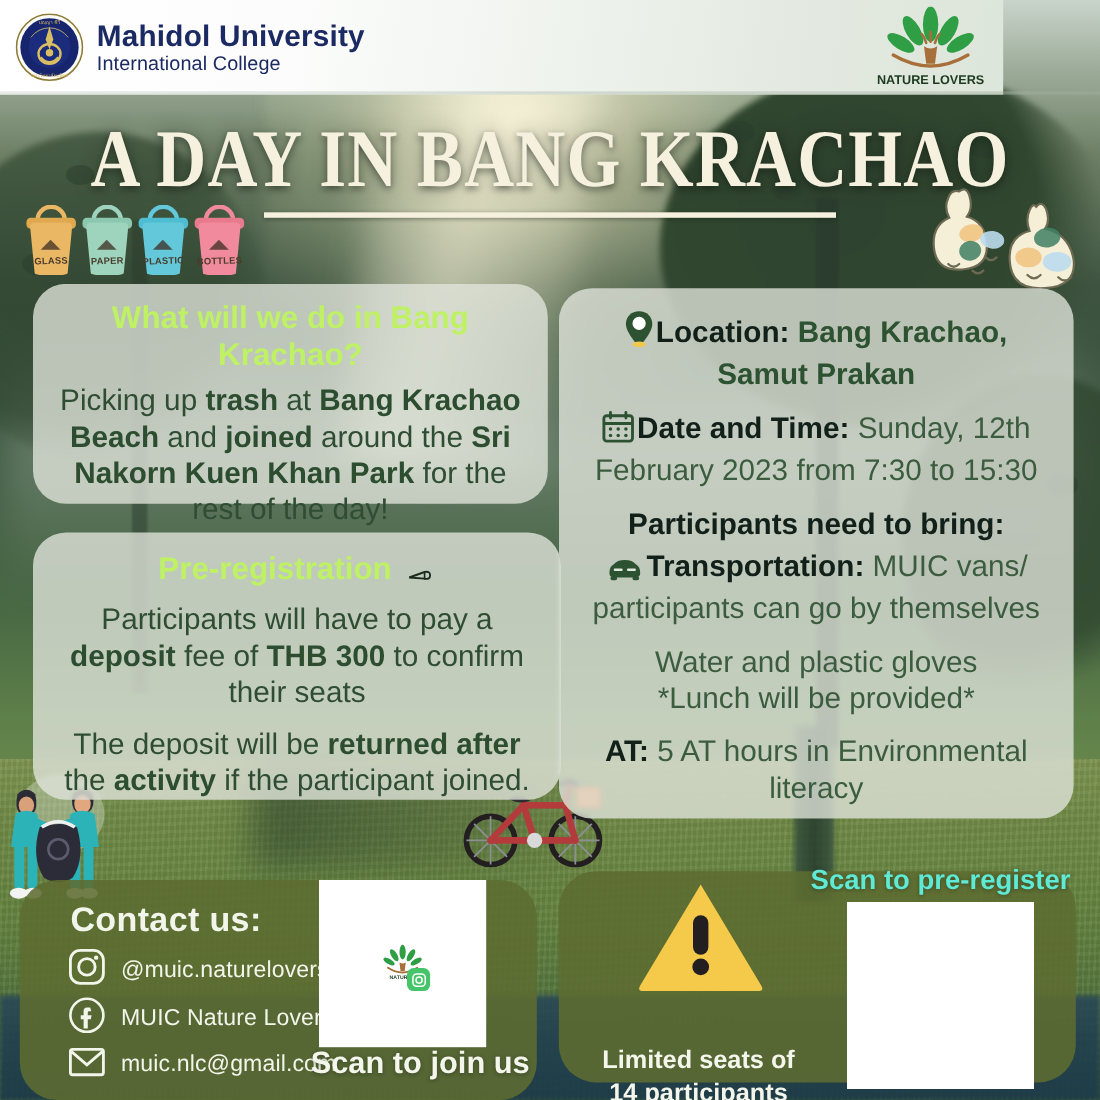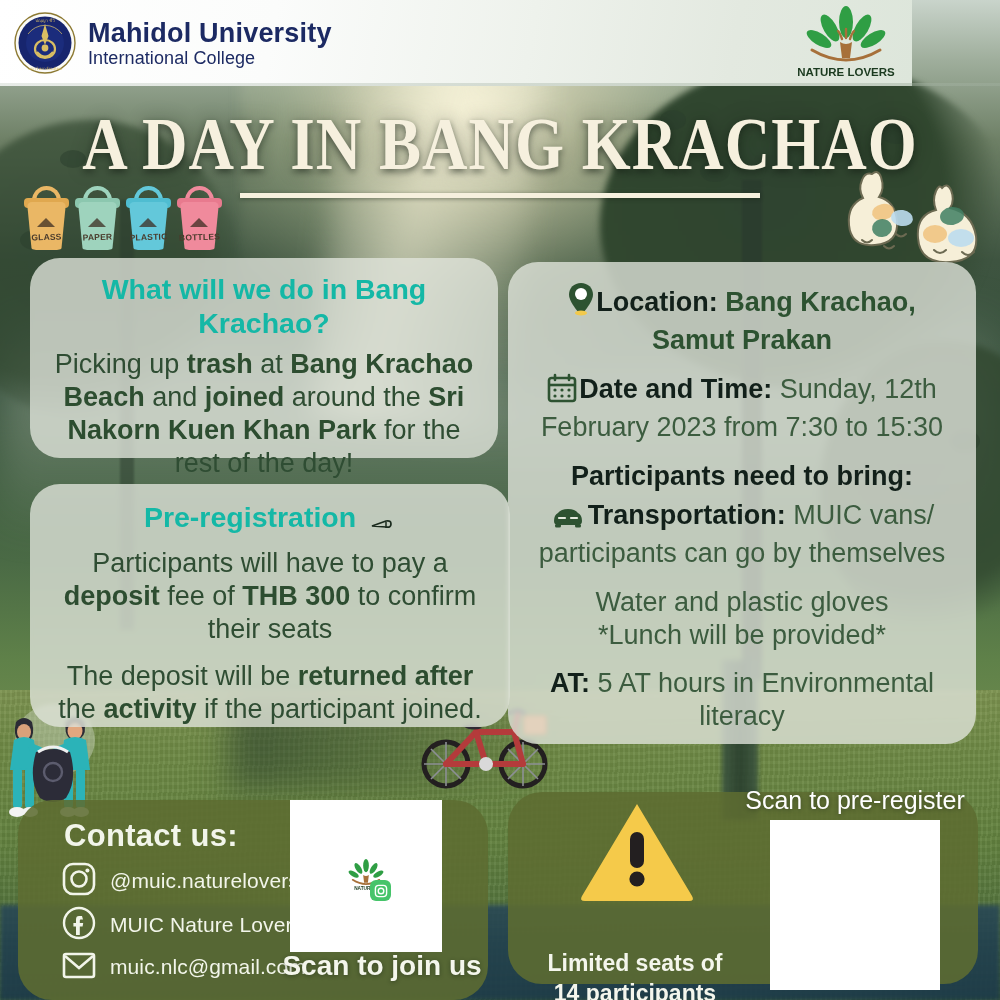--- a/index.html
+++ b/index.html
@@ -152,21 +152,21 @@
     background:rgba(225,230,220,.78);
     border-radius:30px;
     backdrop-filter:blur(2px);
   }
   #card-what { left:30px; top:258px; width:468px; height:200px; padding:14px 22px 0; }
   #card-info { left:508px; top:262px; width:468px; height:482px; padding:20px 16px 0; }
   #card-prereg { left:30px; top:484px; width:480px; height:243px; padding:16px 20px 0; }
 
   .card-text { font-size:27px; color:#2f4d33; line-height:1.22; text-align:center; }
   .card-head {
-    font-size:28.5px; font-weight:bold; color:#14b8a6; text-align:center;
+    font-size:28.5px; font-weight:bold; color:#bef264; text-align:center;
     line-height:1.2; margin-bottom:8px;
   }
   .card-text b { color:#2d4d30; font-weight:bold; }
   .lbl-black { color:#12201a; font-weight:bold; }
 
   .info-line { font-size:27px; color:#3c5c3f; line-height:1.22; text-align:center; margin-bottom:16px; }
   .info-line .val-dark { color:#2d5231; font-weight:bold; }
   .ico-inline { display:inline-block; vertical-align:-5px; margin-right:2px; }
 
   
@@ -187,21 +187,21 @@
 
   #scan-join-label {
     position:absolute; left:262px; top:950px; z-index:24;
     width:240px; text-align:center;
     font-size:28px; font-weight:bold; color:#f4f6ec;
     text-shadow:0 1px 4px rgba(20,30,20,.45);
   }
   #scan-prereg-label {
     position:absolute; left:720px; top:786px; z-index:24;
     width:270px; text-align:center;
-    font-size:25px; font-weight:normal; color:#ffffff;
+    font-size:25px; font-weight:bold; color:#5eead4;
     text-shadow:0 1px 4px rgba(20,30,20,.45);
   }
   #seats-text {
     position:absolute; left:520px; top:902px; z-index:24; width:230px;
     text-align:center; font-size:23px; font-weight:bold; color:#f4f6ec;
     line-height:1.3;
     margin-top:47px;
   }
 
   

